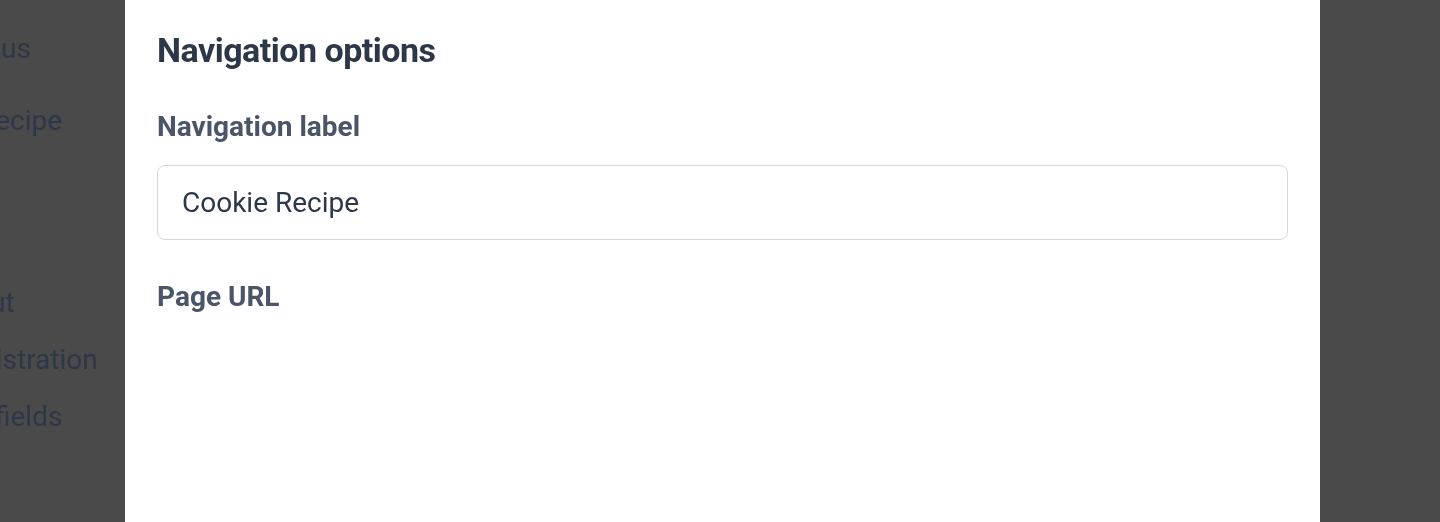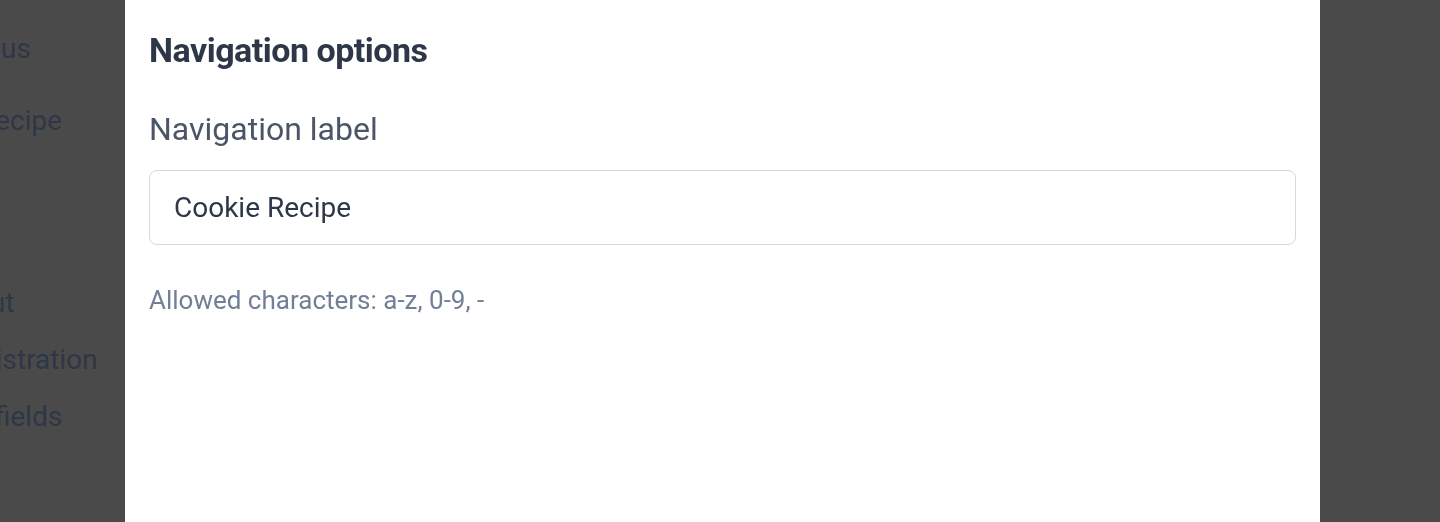--- a/index.html
+++ b/index.html
@@ -60,38 +60,38 @@
       margin-left: -5px;
     }
     
     .modal {
       position: absolute;
       left: 125px;
       top: 0;
       width: 1195px;
       height: 100%;
       background: #ffffff;
-      padding: 30px 24px;
+      padding: 30px 32px;
     }
     
     .section-title {
       font-size: 34px;
       font-weight: 700;
       color: #2d3748;
       margin-bottom: 40px;
       letter-spacing: -0.5px;
     }
     
     .field-group {
       margin-bottom: 40px;
     }
     
     .field-label {
-      font-size: 32px;
-      font-weight: 400;
+      font-size: 28px;
+      font-weight: 700;
       color: #4a5568;
       margin-bottom: 22px;
       display: block;
     }
     
     .text-input {
       width: 100%;
       padding: 20px 24px;
       font-size: 28px;
       color: #2d3748;
@@ -130,17 +130,17 @@
 
 <div class="modal">
   <h2 class="section-title">Navigation options</h2>
 
   <div class="field-group">
     <label class="field-label">Navigation label</label>
     <input type="text" class="text-input" value="Cookie Recipe" style="">
   </div>
 
   <div class="field-group">
-    <div class="helper-text">Allowed characters: a-z, 0-9, -</div>
+    <label class="field-label">Page URL</label>
   </div>
 </div>
 
 <div class="right-strip"></div>
 
 </body></html>

